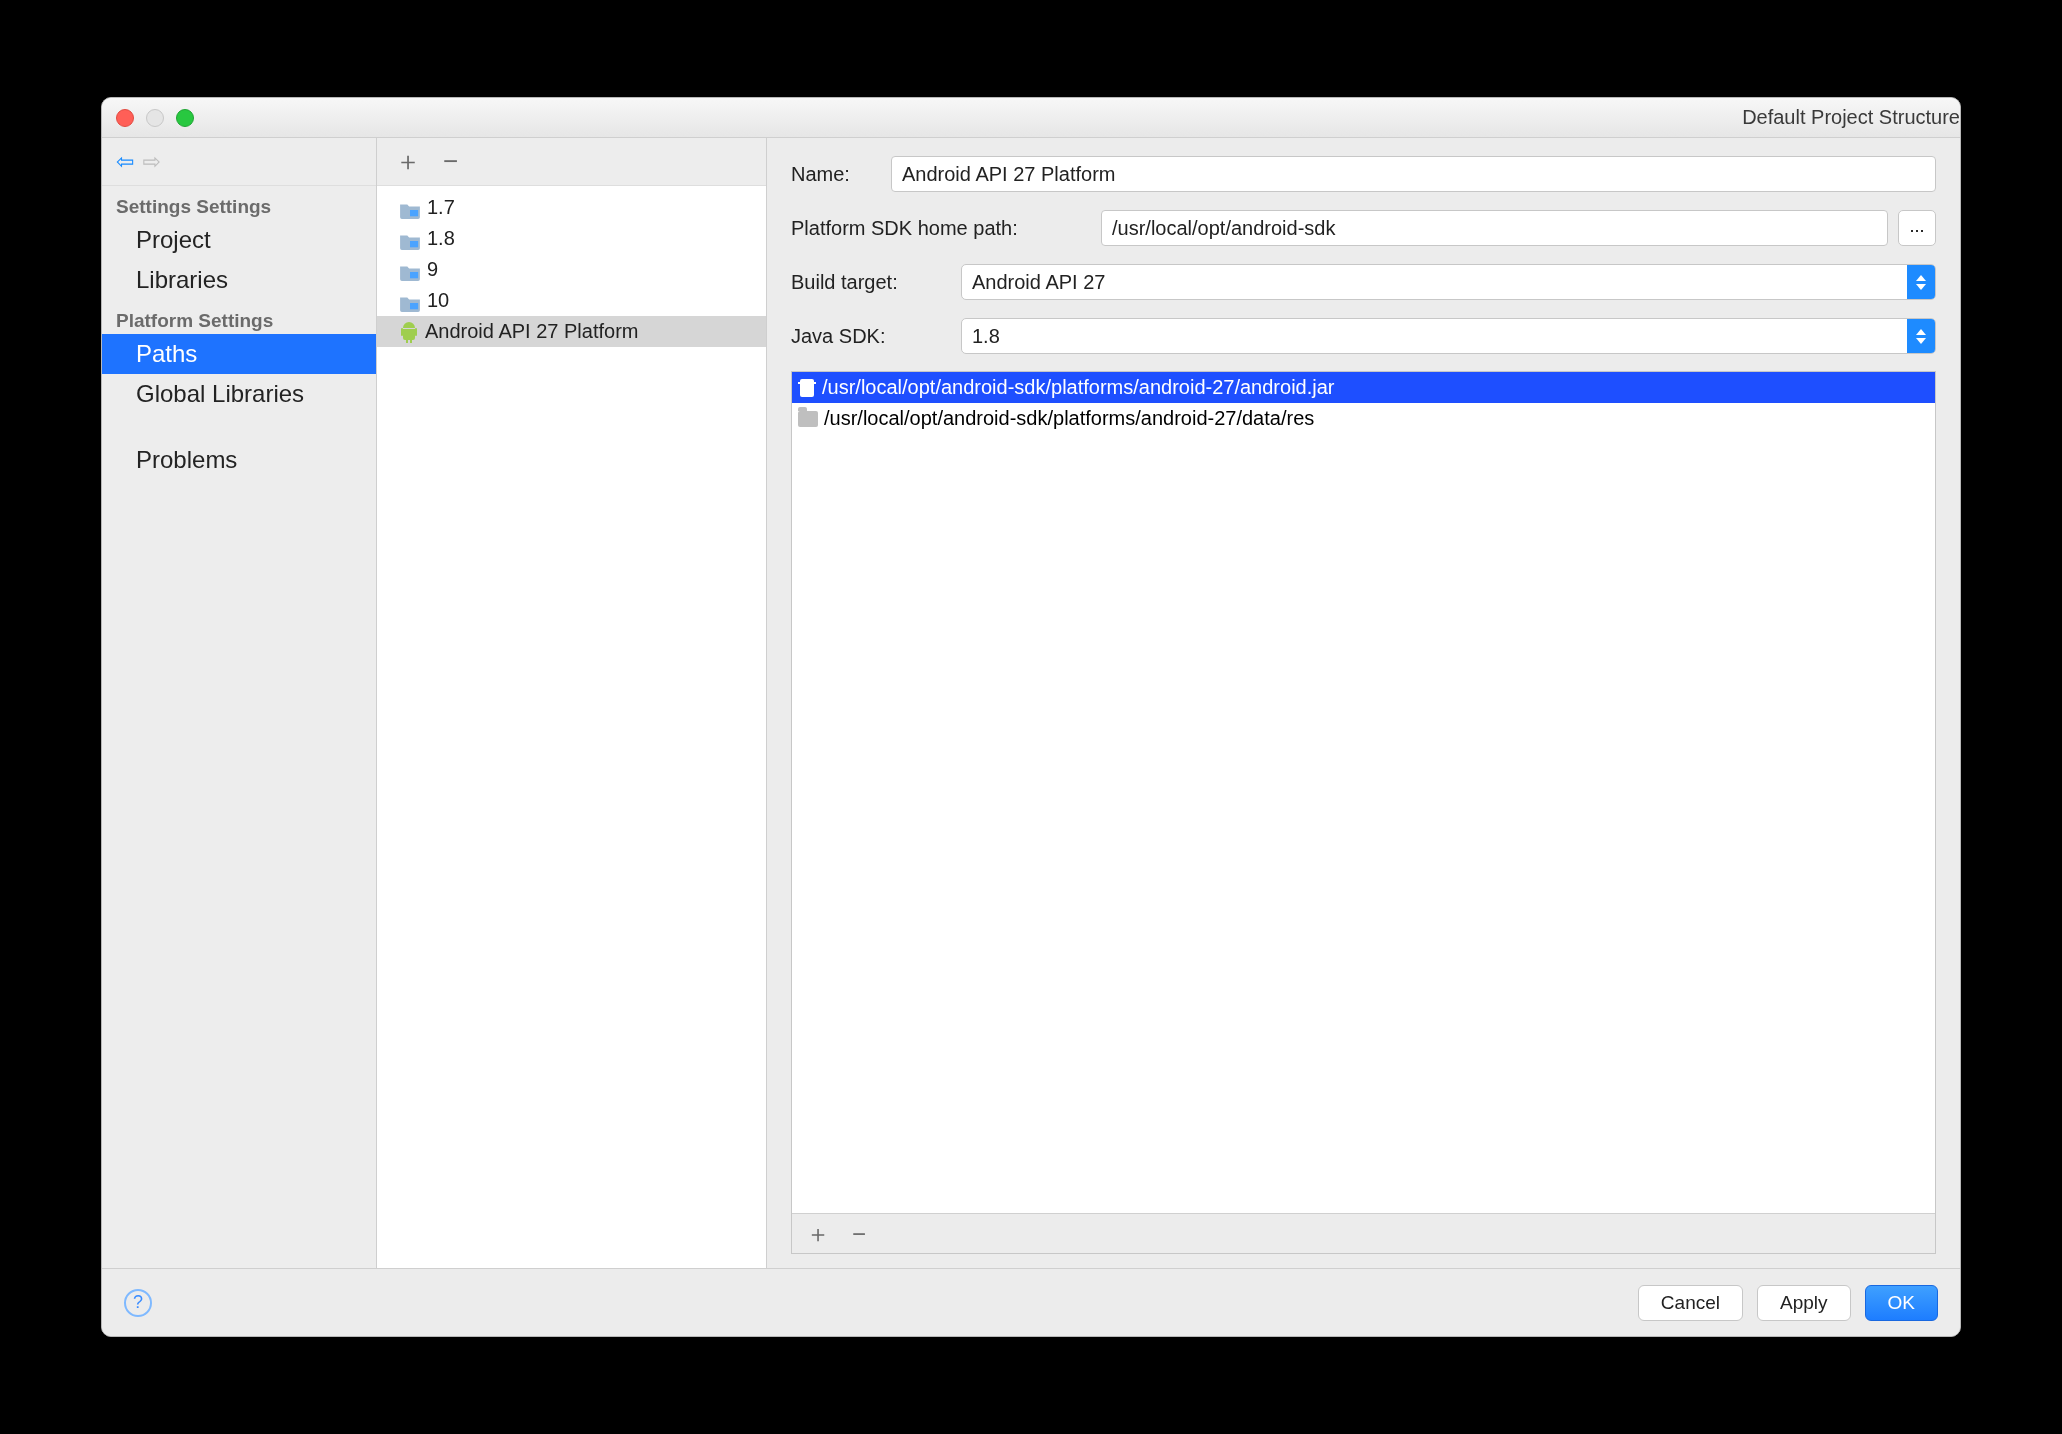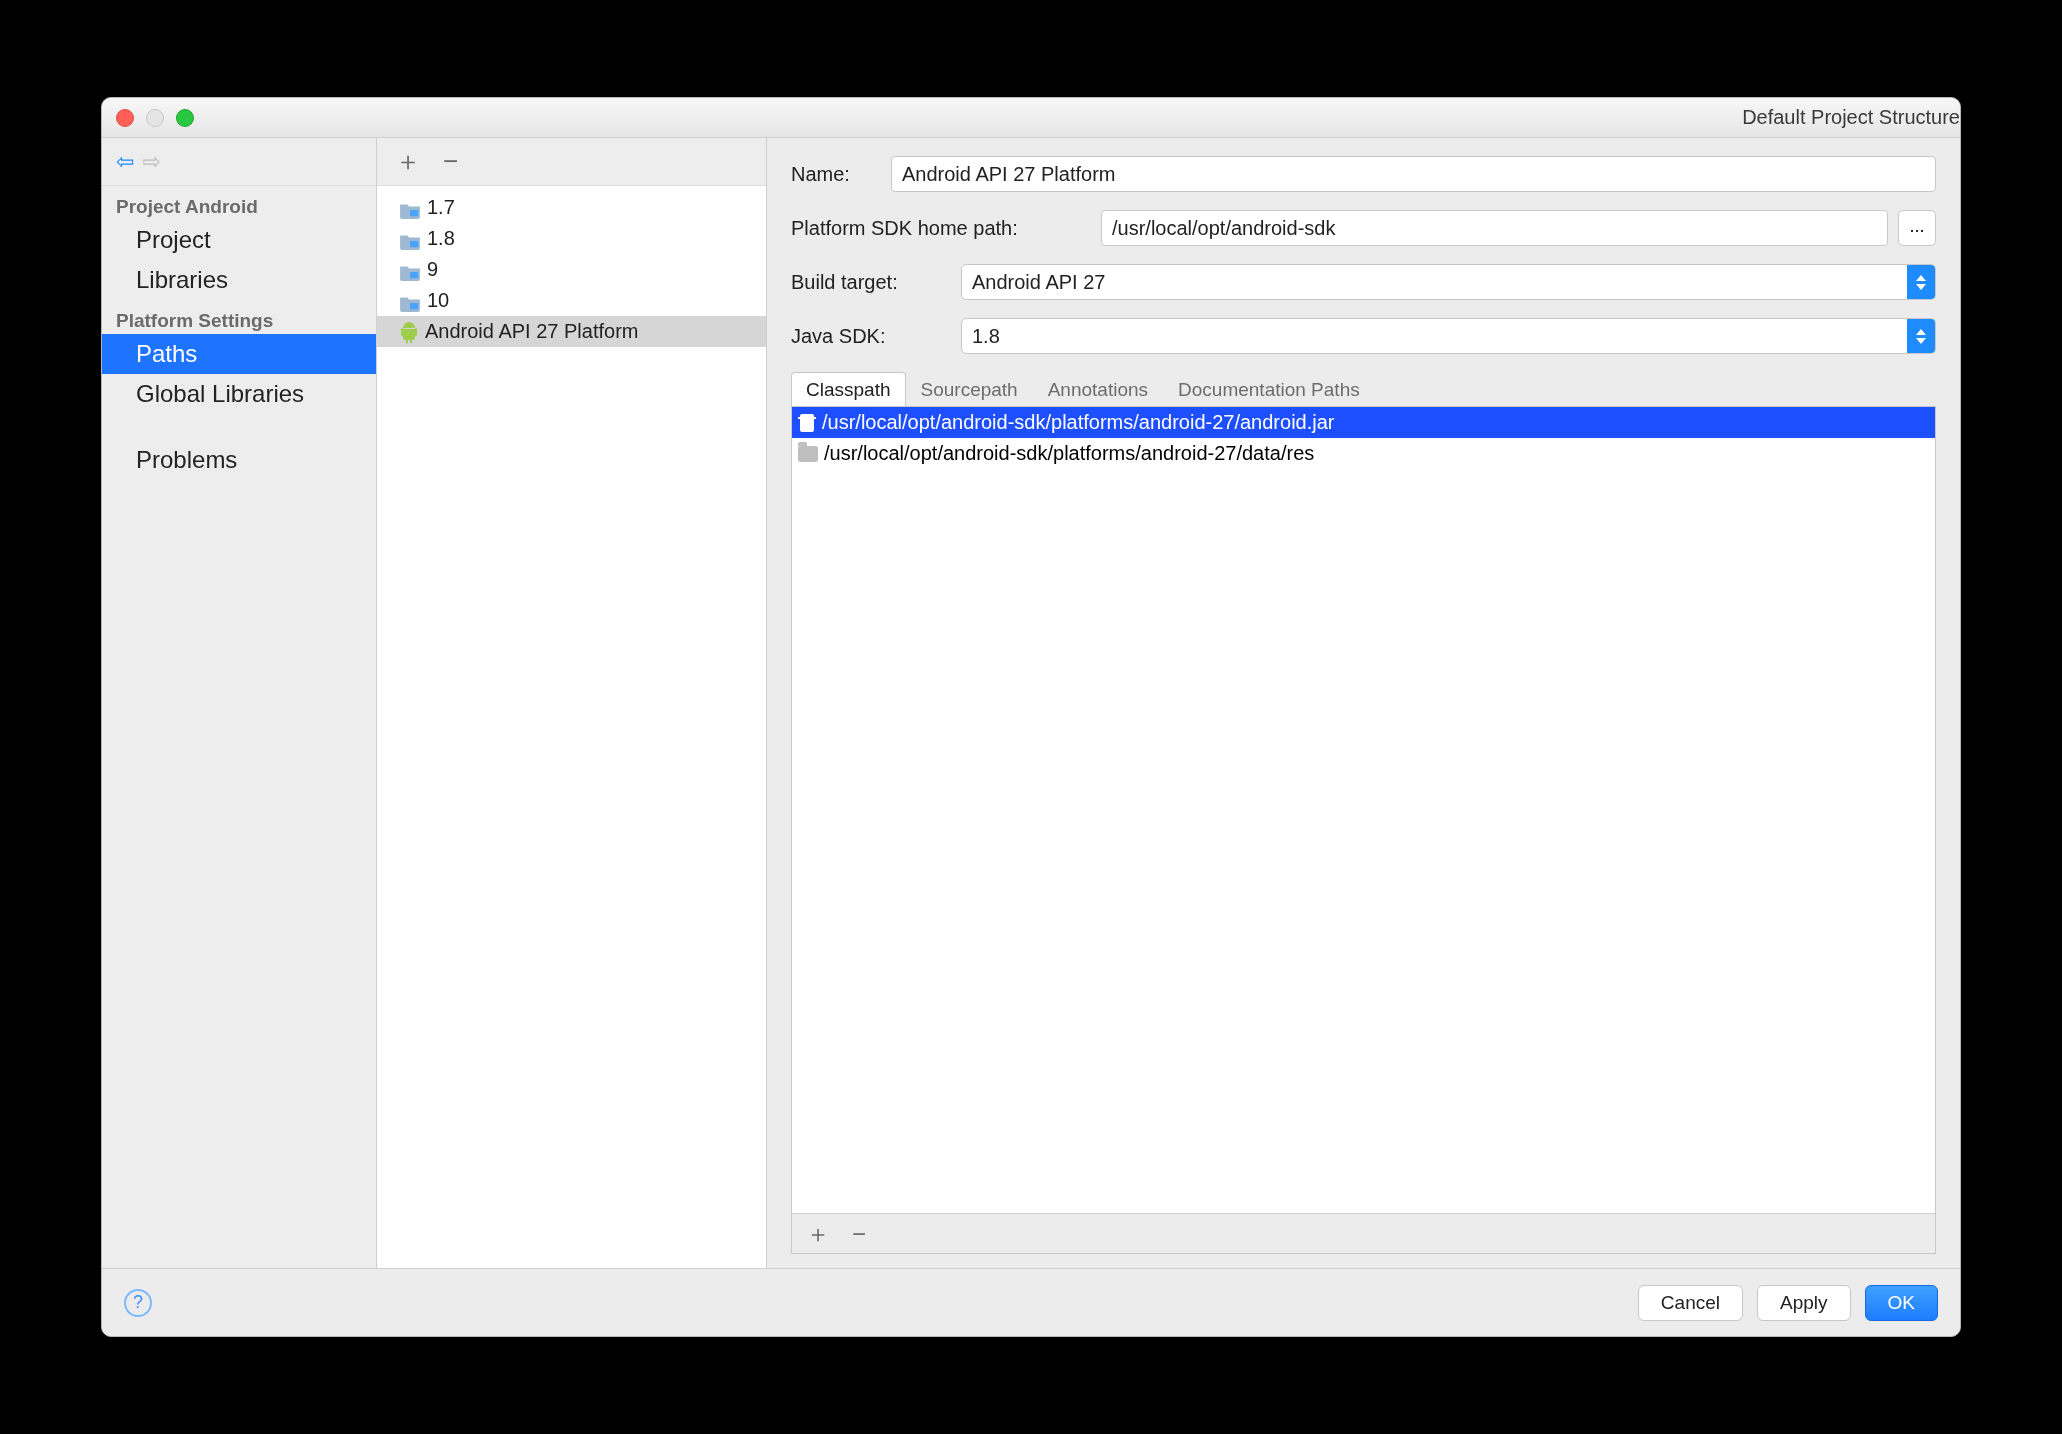--- a/index.html
+++ b/index.html
@@ -88,21 +88,21 @@
     <div class="title">Default Project Structure</div>
   </div>
 
   <div class="body">
 
     <div class="leftnav">
       <div class="nav-arrows">
         <span class="arrow blue">⇦</span>
         <span class="arrow gray">⇨</span>
       </div>
-      <div class="nav-section">Project Android</div>
+      <div class="nav-section">Settings Settings</div>
       <div class="nav-item">Project</div>
       <div class="nav-item">Libraries</div>
       <div class="nav-section">Platform Settings</div>
       <div class="nav-item selected">Paths</div>
       <div class="nav-item">Global Libraries</div>
       <div style="height:26px"></div>
       <div class="nav-item">Problems</div>
     </div>
 
     <div class="midlist">
@@ -176,26 +176,20 @@
           <div class="select">
               <span>1.8</span>
             </div>
           <div class="select-handle">
               <div class="chev up"></div>
               <div class="chev down"></div>
             </div>
         </div>
       </div>
 
-      <div class="tabs">
-        <div class="tab active">Classpath</div>
-        <div class="tab">Sourcepath</div>
-        <div class="tab">Annotations</div>
-        <div class="tab">Documentation Paths</div>
-      </div>
       <div class="tabcontent">
         <div class="paths">
           <div class="path-row selected">
             <span class="jar-icon"><svg class="jar-sel" viewBox="0 0 18 20">
                   <rect x="2" y="1" width="14" height="18" rx="2"></rect>
                   <rect x="0" y="4" width="18" height="2" fill="#1e4fff"></rect>
                 </svg></span>
             <span>/usr/local/opt/android-sdk/platforms/android-27/android.jar</span>
           </div>
           <div class="path-row">

